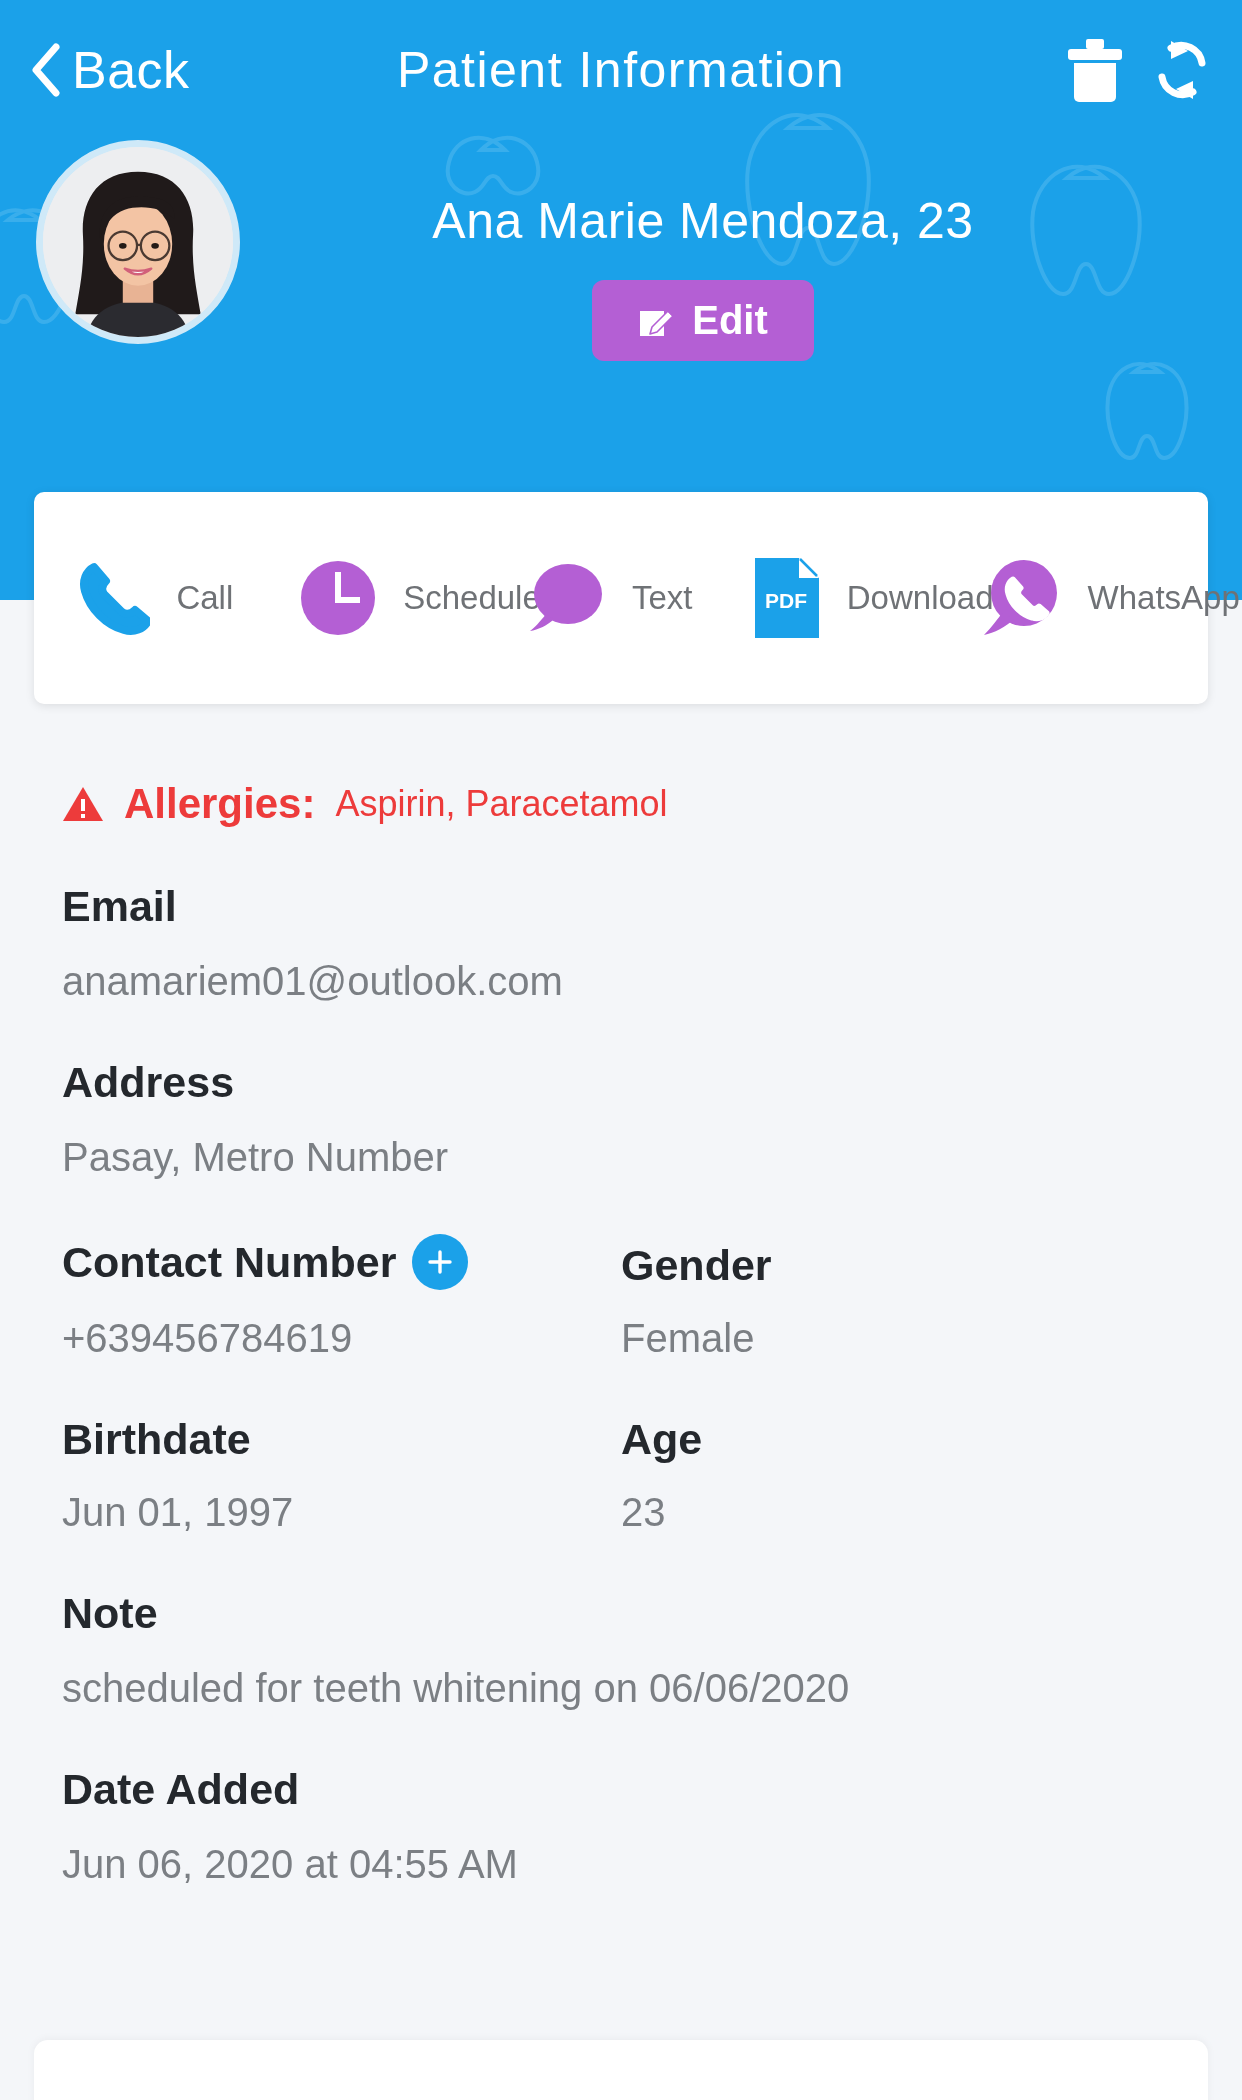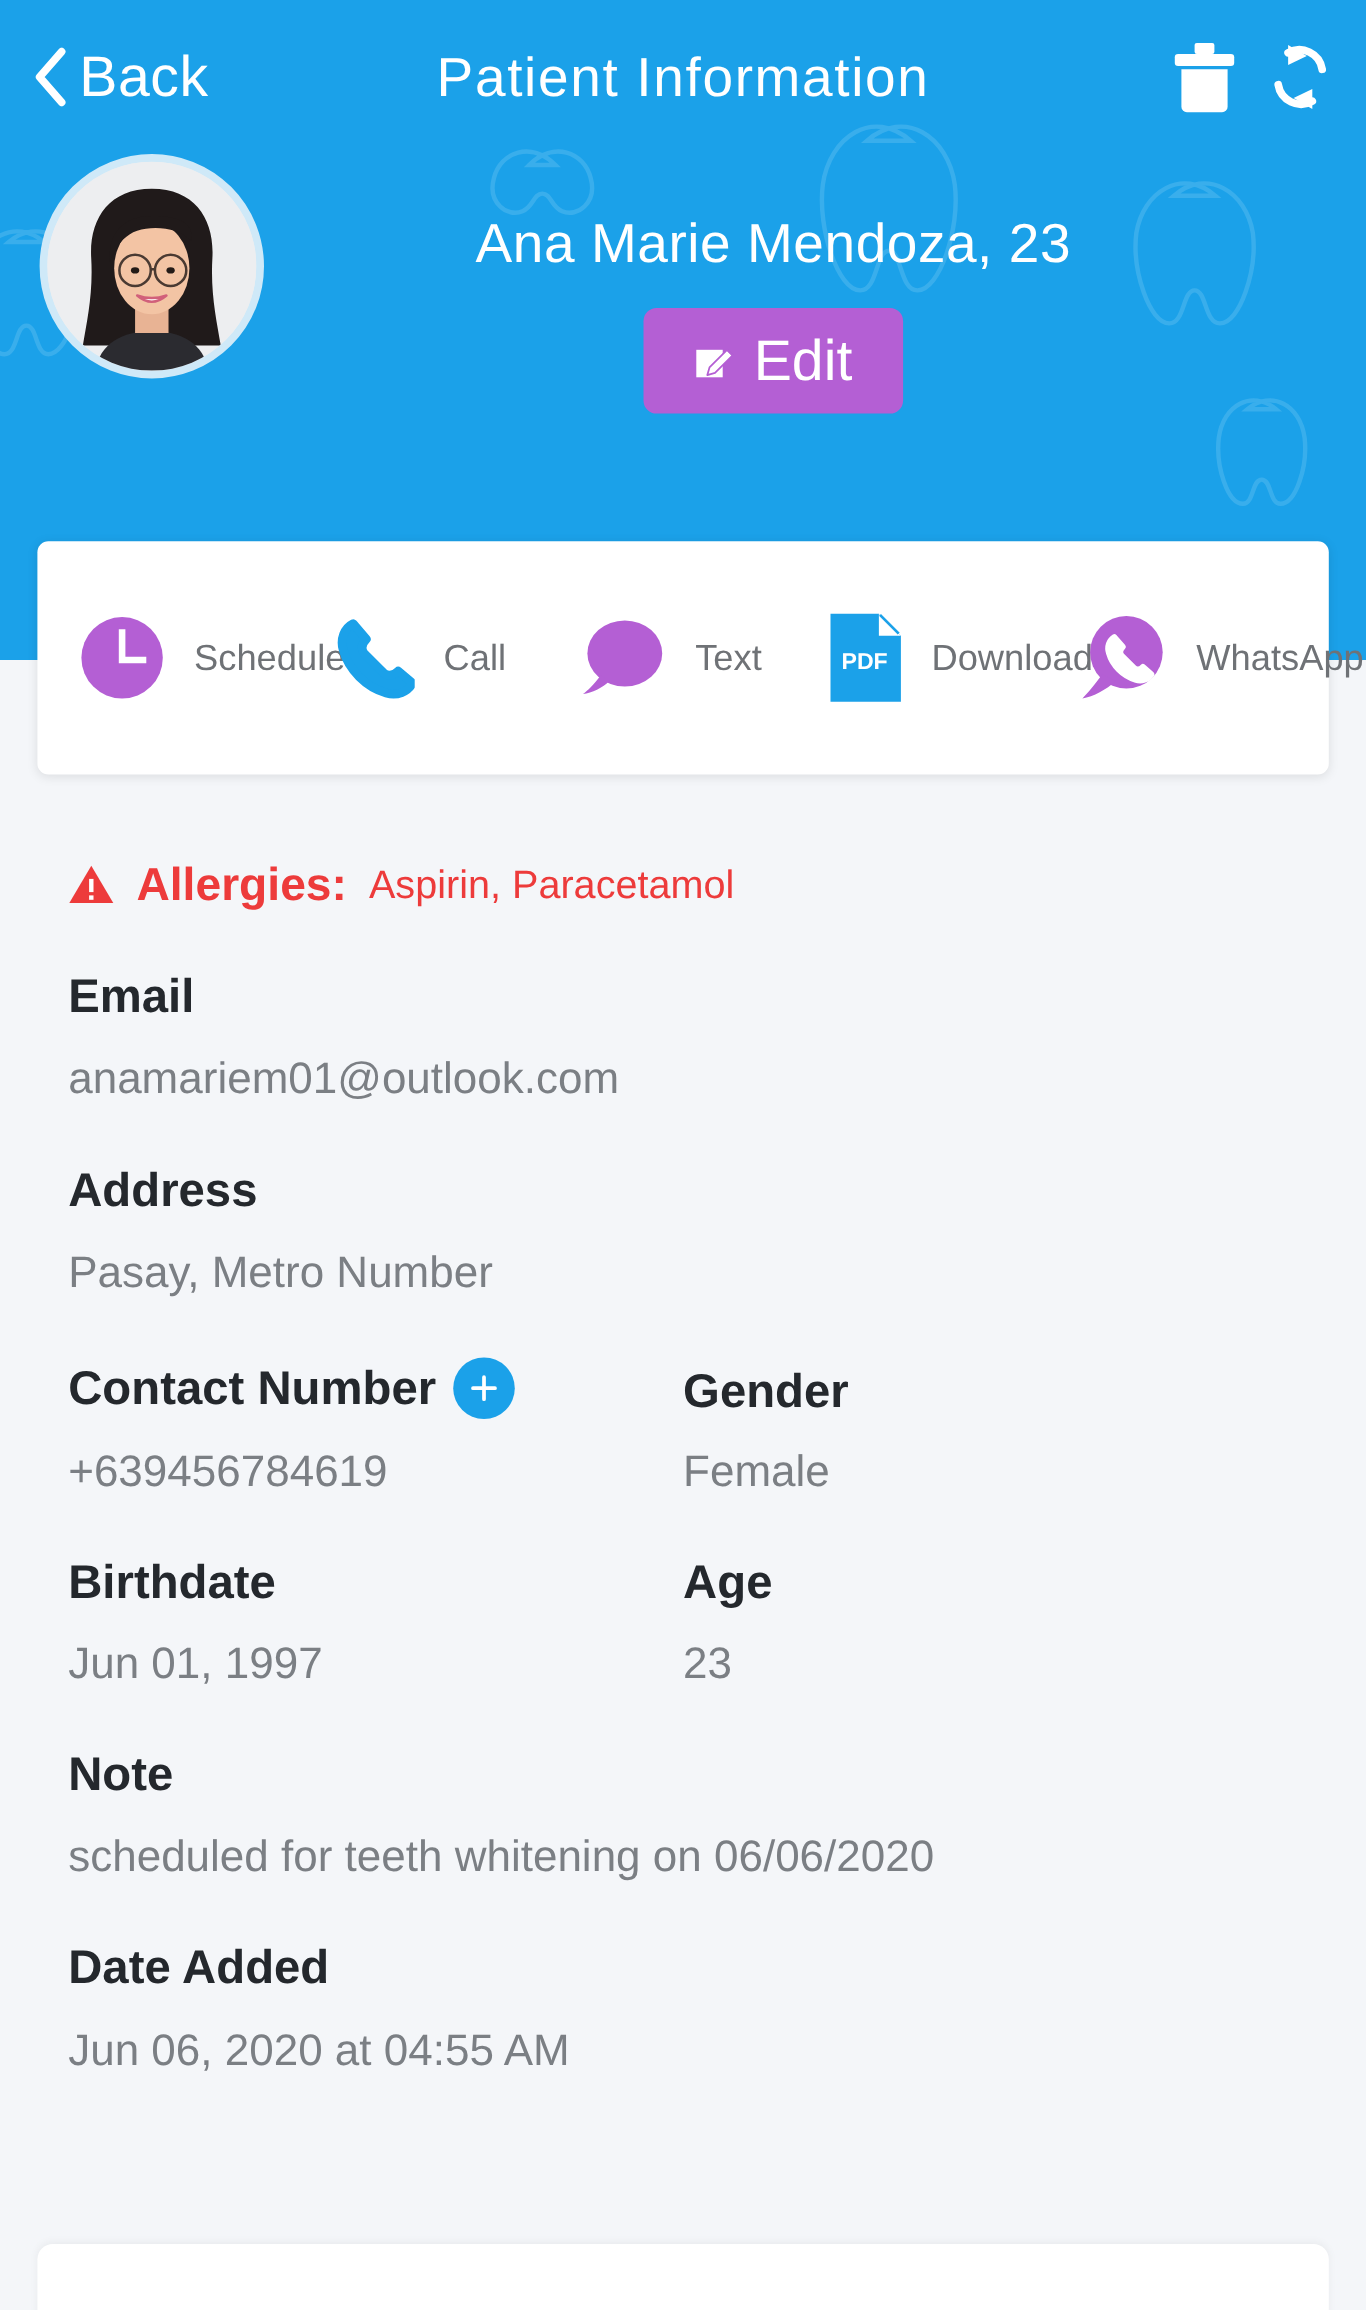--- a/index.html
+++ b/index.html
@@ -124,22 +124,22 @@
     justify-content: center;
     gap: 16px;
     background: #b45fd4;
     border: none;
     border-radius: 12px;
     padding: 18px 46px;
     cursor: pointer;
   }
   .edit-btn-label {
     color: #ffffff;
-    font-size: 52px;
-    font-weight: 400;
+    font-size: 40px;
+    font-weight: 700;
   }
 
   
   .action-card {
     position: absolute;
     top: 492px;
     left: 34px;
     width: 1174px;
     height: 212px;
     background: #ffffff;
@@ -338,34 +338,34 @@
         </button>
       </div>
     </div>
   </div>
 
   <div class="action-card">
 
     <div class="action-item">
       <div class="action-glyph">
         <svg width="78" height="78" viewBox="0 0 78 78" xmlns="http://www.w3.org/2000/svg">
-          <circle cx="39" cy="39" r="37" fill="#b45fd4"></circle>
-          <path d="M39 16 V41 H58" fill="none" stroke="#ffffff" stroke-width="6" stroke-linecap="square"></path>
-        </svg>
-      </div>
-      <span class="action-label">Schedule</span>
+          <path d="M22 8 c-8 4 -12 14 -9 24 c5 18 21 34 39 39 c10 3 20 -1 24 -9 l-13 -11 c-4 4 -9 5 -13 2 l-18 -18 c-3 -4 -2 -9 2 -13 z" fill="#1ba1e9" stroke="#1ba1e9" stroke-width="8" stroke-linejoin="round"></path>
+        </svg>
+      </div>
+      <span class="action-label">Call</span>
     </div>
 
     <div class="action-item">
       <div class="action-glyph">
         <svg width="78" height="78" viewBox="0 0 78 78" xmlns="http://www.w3.org/2000/svg">
-          <path d="M22 8 c-8 4 -12 14 -9 24 c5 18 21 34 39 39 c10 3 20 -1 24 -9 l-13 -11 c-4 4 -9 5 -13 2 l-18 -18 c-3 -4 -2 -9 2 -13 z" fill="#1ba1e9" stroke="#1ba1e9" stroke-width="8" stroke-linejoin="round"></path>
-        </svg>
-      </div>
-      <span class="action-label">Call</span>
+          <circle cx="39" cy="39" r="37" fill="#b45fd4"></circle>
+          <path d="M39 16 V41 H58" fill="none" stroke="#ffffff" stroke-width="6" stroke-linecap="square"></path>
+        </svg>
+      </div>
+      <span class="action-label">Schedule</span>
     </div>
 
     <div class="action-item">
       <div class="action-glyph">
         <svg width="80" height="72" viewBox="0 0 80 72" xmlns="http://www.w3.org/2000/svg">
           <ellipse cx="42" cy="32" rx="34" ry="30" fill="#b45fd4"></ellipse>
           <path d="M20 52 C14 60 8 66 4 69 c8 -1 18 -6 24 -12 z" fill="#b45fd4"></path>
         </svg>
       </div>
       <span class="action-label">Text</span>

